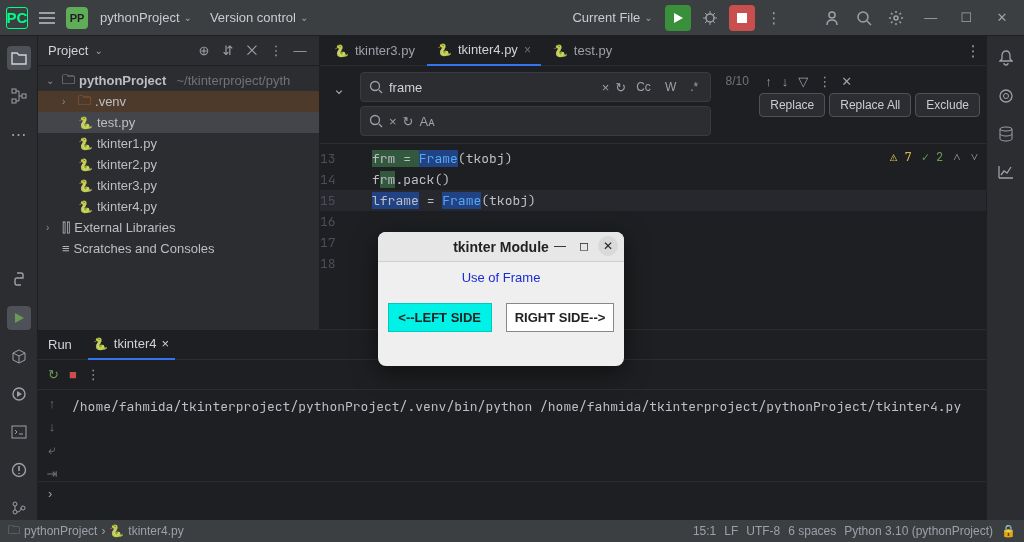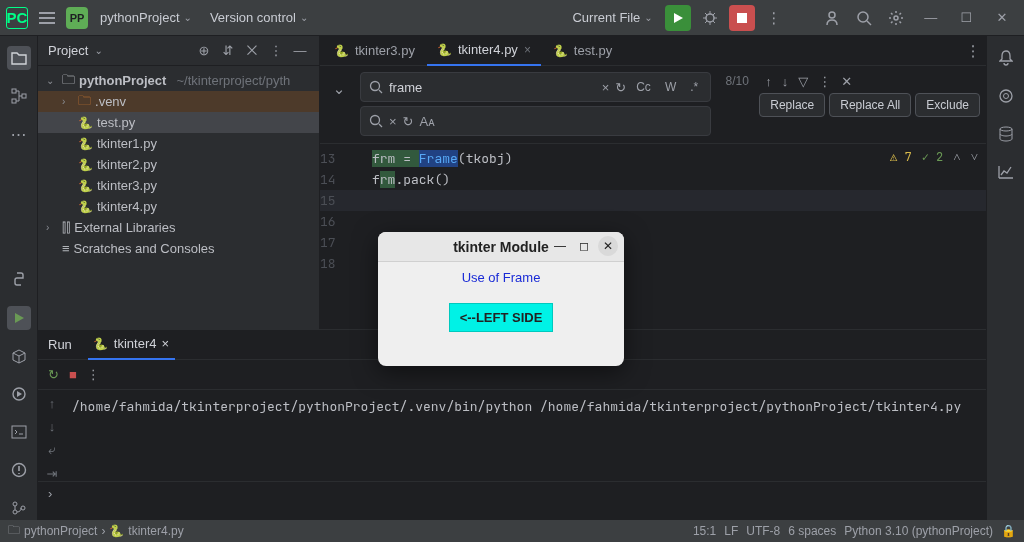--- a/index.html
+++ b/index.html
@@ -423,20 +423,21 @@
     <div class="code-line">
       <span class="gutter">13</span>
       <span class="code-text"><span class="hl2">frm = </span><span class="fn hl">Frame</span><span class="pl">(tkobj)</span></span>
     </div>
     <div class="code-line">
       <span class="gutter">14</span>
       <span class="code-text"><span class="pl">f</span><span class="hl2">rm</span><span class="pl">.pack()</span></span>
     </div>
     <div class="code-line" style="background:#26282e">
       <span class="gutter">15</span>
+      <span class="code-text"><span class="hl">l</span><span class="hl">frame</span><span class="pl"> = </span><span class="fn hl">Frame</span><span class="pl">(tkobj)</span></span>
     </div>
     <div class="code-line">
       <span class="gutter">16</span>
     </div>
     <div class="code-line">
       <span class="gutter">17</span>
     </div>
     <div class="code-line">
       <span class="gutter">18</span>
     </div>
@@ -492,15 +493,16 @@
     <div class="tk-ctrls">
       <span class="tk-ctrl">—</span>
       <span class="tk-ctrl">◻</span>
       <span class="tk-ctrl close">✕</span>
     </div>
   </div>
   <div class="tk-body">
     <div class="tk-label">Use of Frame</div>
     <div class="tk-btns">
       <div class="tk-btn left">&lt;--LEFT SIDE</div>
+      <div class="tk-btn">RIGHT SIDE--&gt;</div>
     </div>
   </div>
 </div>
 
 </body></html>

